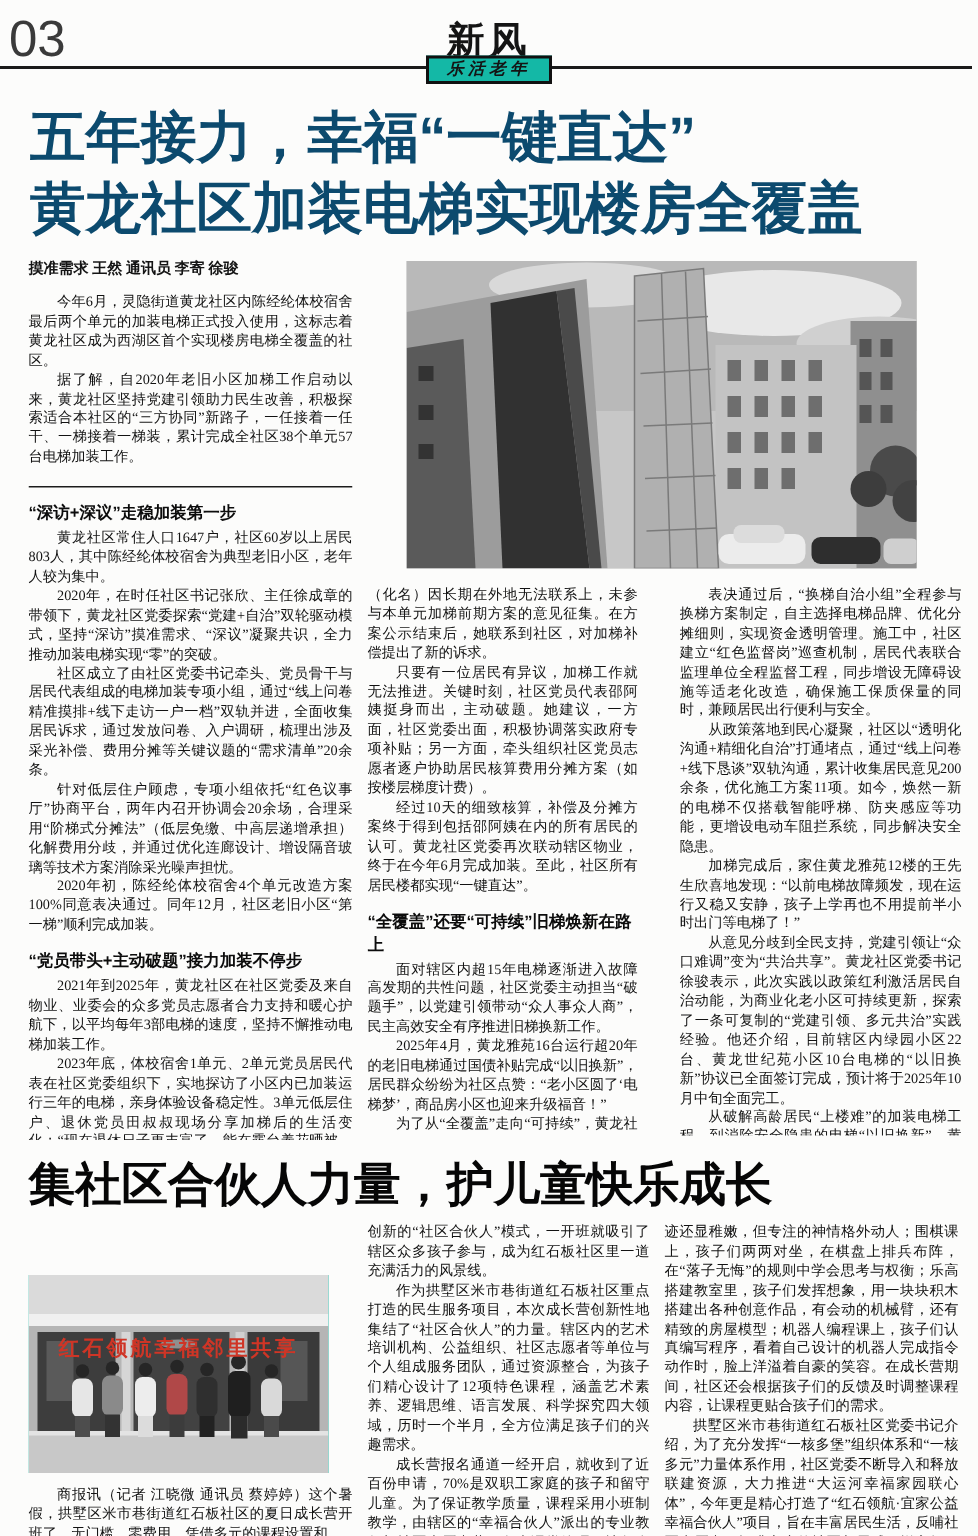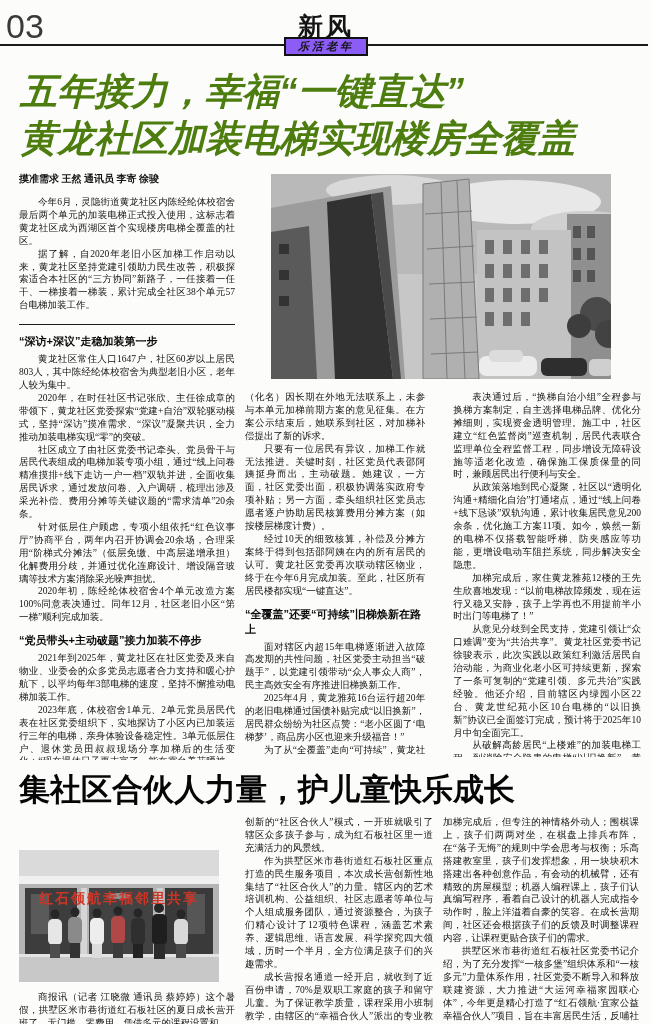--- a/index.html
+++ b/index.html
@@ -15,35 +15,35 @@
     color:#3a3a3a;font-family:"Liberation Sans","DejaVu Sans",sans-serif;
   }
   .mast-rule{position:absolute;left:0;right:4px;top:44px;height:2px;background:#1a1a1a;}
   .section-title{
     position:absolute;left:0;right:0;top:10px;text-align:center;
     font-size:25px;font-weight:700;letter-spacing:3px;
     font-family:"Liberation Sans","DejaVu Sans",sans-serif;
   }
   .section-badge{
     position:absolute;left:50%;transform:translateX(-50%);top:37px;
-    border:2px solid #111;background:#8b5cf6;padding:0 12px;height:15px;
+    border:2px solid #111;background:#14b8a6;padding:0 12px;height:15px;
     font-size:11px;line-height:15px;font-style:italic;font-weight:700;letter-spacing:3px;
     white-space:nowrap;z-index:2;
   }
   .mast-meta{
     position:absolute;right:6px;top:12px;text-align:right;
     font-size:9px;line-height:13px;color:#222;
     font-family:"Liberation Sans","DejaVu Sans",sans-serif;
   }
   
   .a1-head{
     margin:12px 8px 10px 20px;
     font-family:"Liberation Sans","DejaVu Sans",sans-serif;
-    font-weight:900;color:#4d7c0f;
-    font-size:37px;line-height:47px;letter-spacing:0px;font-style:italic;
+    font-weight:900;color:#0c4a6e;
+    font-size:37px;line-height:47px;letter-spacing:0px;
   }
   
   .row{display:flex;gap:10px;margin-left:19px;margin-right:4px;}
   .a1row{height:588px;overflow:hidden;}
   .c{overflow:hidden;}
   .c1{width:216px;}
   .a1right{width:396px;}
   .byline{font-size:10px;font-weight:700;margin:0 0 10px 0;}
   p.body{margin:0;font-size:9.5px;line-height:12.9px;text-align:justify;text-indent:2em;color:#121212;}
   p.frag{text-indent:0;}
@@ -234,18 +234,18 @@
       </div>
       <p class="body">商报讯（记者 江晓微 通讯员 蔡婷婷）这个暑假，拱墅区米市巷街道红石板社区的夏日成长营开班了，无门槛、零费用，凭借多元的课程设置和</p>
     </div>
     <div class="c c2">
       <p class="body frag">创新的“社区合伙人”模式，一开班就吸引了辖区众多孩子参与，成为红石板社区里一道充满活力的风景线。</p>
       <p class="body">作为拱墅区米市巷街道红石板社区重点打造的民生服务项目，本次成长营创新性地集结了“社区合伙人”的力量。辖区内的艺术培训机构、公益组织、社区志愿者等单位与个人组成服务团队，通过资源整合，为孩子们精心设计了12项特色课程，涵盖艺术素养、逻辑思维、语言发展、科学探究四大领域，历时一个半月，全方位满足孩子们的兴趣需求。</p>
       <p class="body">成长营报名通道一经开启，就收到了近百份申请，70%是双职工家庭的孩子和留守儿童。为了保证教学质量，课程采用小班制教学，由辖区的“幸福合伙人”派出的专业教师与社区志愿者共同负责课堂管理，让每个孩子都能得到充分的指导。</p>
 
     </div>
     <div class="c c3">
-      <p class="body frag">加梯完成后，但专注的神情格外动人；围棋课上，孩子们两两对坐，在棋盘上排兵布阵，在“落子无悔”的规则中学会思考与权衡；乐高搭建教室里，孩子们发挥想象，用一块块积木搭建出各种创意作品，有会动的机械臂，还有精致的房屋模型；机器人编程课上，孩子们认真编写程序，看着自己设计的机器人完成指令动作时，脸上洋溢着自豪的笑容。在成长营期间，社区还会根据孩子们的反馈及时调整课程内容，让课程更贴合孩子们的需求。</p>
+      <p class="body frag">迹还显稚嫩，但专注的神情格外动人；围棋课上，孩子们两两对坐，在棋盘上排兵布阵，在“落子无悔”的规则中学会思考与权衡；乐高搭建教室里，孩子们发挥想象，用一块块积木搭建出各种创意作品，有会动的机械臂，还有精致的房屋模型；机器人编程课上，孩子们认真编写程序，看着自己设计的机器人完成指令动作时，脸上洋溢着自豪的笑容。在成长营期间，社区还会根据孩子们的反馈及时调整课程内容，让课程更贴合孩子们的需求。</p>
       <p class="body">拱墅区米市巷街道红石板社区党委书记介绍，为了充分发挥“一核多堡”组织体系和“一核多元”力量体系作用，社区党委不断导入和释放联建资源，大力推进“大运河幸福家园联心体”，今年更是精心打造了“红石领航·宜家公益幸福合伙人”项目，旨在丰富居民生活，反哺社区志愿者，提升商户的社区归属感，增亮红石底色。在这些“幸福合伙人”的助力下，这个夏天，孩子们在成长营收获知识、培养兴趣、快乐成长。</p>
     </div>
   </div>
 
 </div>
 
 </body></html>

